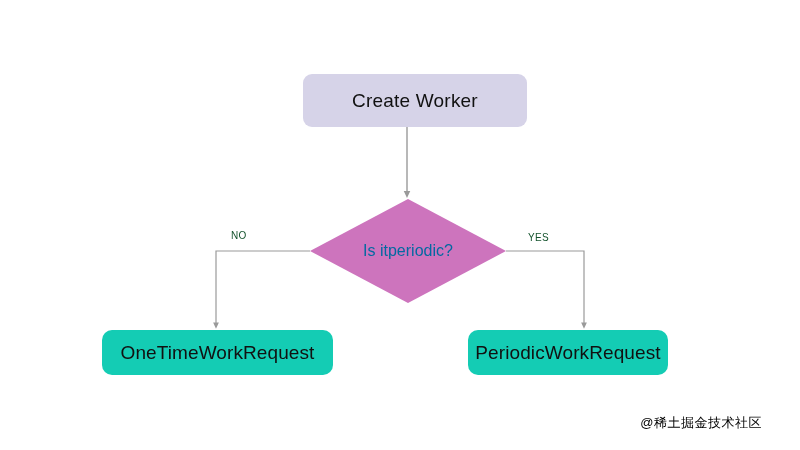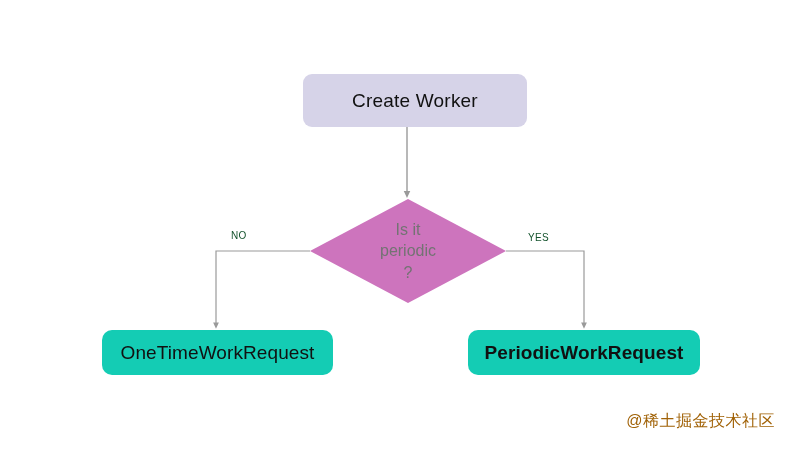--- a/index.html
+++ b/index.html
@@ -63,45 +63,44 @@
     width: 100%;
     height: 100%;
   }
   .decision-label {
     position: absolute;
     left: 0;
     top: 0;
     width: 100%;
     height: 100%;
     display: flex;
-    flex-direction: column;
+    flex-direction: row;
     align-items: center;
     justify-content: center;
     font-size: 16px;
     line-height: 1.33;
-    color: #737373;
+    color: #0369a1;
   }
 
   
   .node-result {
     top: 330px;
     height: 45px;
     background: #14ccb4;
     border-radius: 10px;
     font-size: 19px;
     letter-spacing: 0.1px;
   }
   .node-result-left {
     left: 102px;
     width: 231px;
   }
   .node-result-right {
     left: 468px;
-    width: 232px;
-    font-weight: bold;
+    width: 200px;
   }
 
   
   .edge-label {
     position: absolute;
     font-size: 10px;
     color: #14532d;
     letter-spacing: 0.3px;
     white-space: nowrap;
   }
@@ -110,24 +109,24 @@
     top: 230px;
   }
   .edge-label-yes {
     left: 528px;
     top: 232px;
   }
 
   
   .watermark {
     position: absolute;
-    right: 25px;
+    right: 38px;
     bottom: 18px;
-    font-size: 16px;
-    color: #a16207;
+    font-size: 13px;
+    color: #000000;
     letter-spacing: 0.5px;
     white-space: nowrap;
   }
 </style>
 </head>
 <body>
 
 <div id="canvas">
 
   <svg id="edges" viewBox="0 0 800 450" xmlns="http://www.w3.org/2000/svg">

